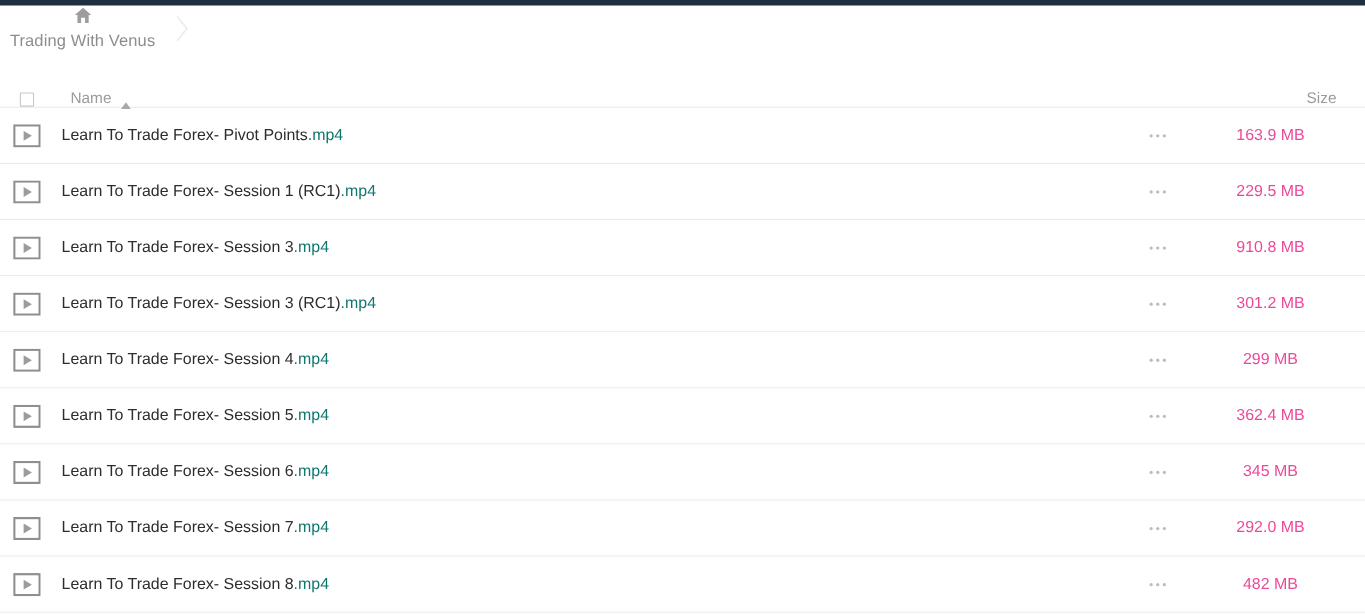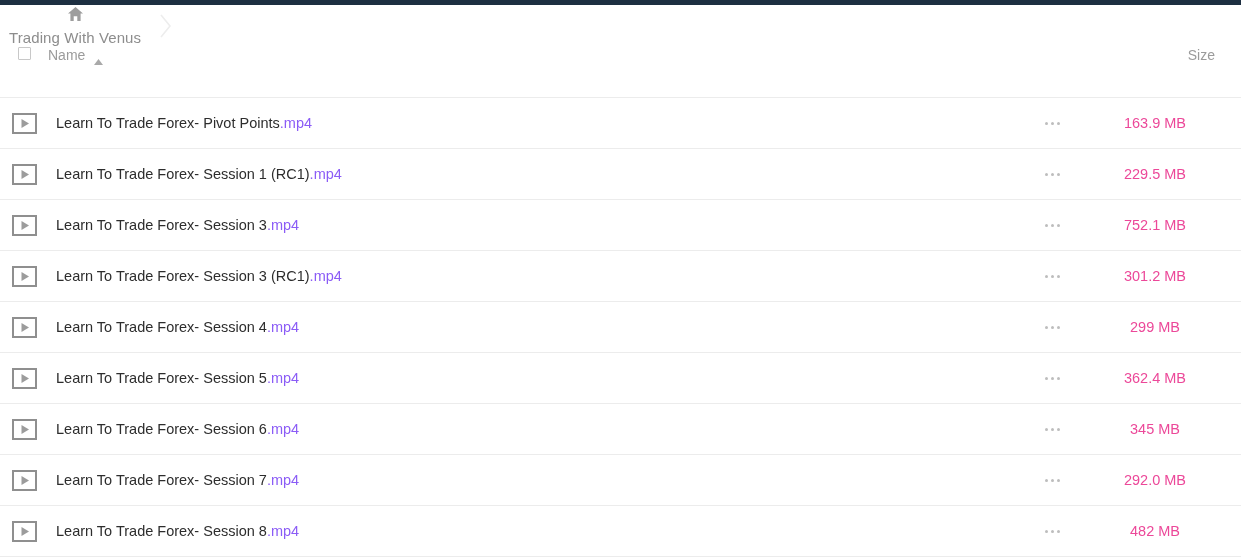--- a/index.html
+++ b/index.html
@@ -52,24 +52,25 @@
     margin-left: 17px;
     display: block;
     width: 16px;
     height: 30px;
   }
 
   
   .col-header {
     height: 51px;
     display: flex;
-    align-items: flex-start;
+    align-items: flex-end;
     box-sizing: border-box;
     border-bottom: 1px solid #ececec;
     padding: 0 25px 0 0;
+    gap: 16px;
   }
   .cell-check {
     width: 48px;
     display: flex;
     justify-content: center;
     align-items: center;
     flex: 0 0 48px;
   }
   .checkbox {
     width: 13px;
@@ -131,21 +132,21 @@
     flex: 1 1 auto;
     font-size: 14.5px;
     color: #2d2d2d;
     white-space: nowrap;
     overflow: hidden;
     text-overflow: ellipsis;
     cursor: pointer;
     padding-left: 8px;
   }
   .ext {
-    color: #8b5cf6;
+    color: #0f766e;
   }
   .cell-menu {
     flex: 0 0 85px;
     display: flex;
     justify-content: center;
     align-items: center;
   }
   .dots {
     display: inline-flex;
     gap: 3px;
@@ -261,21 +262,21 @@
     <div class="cell-name">
       <span class="base">Learn To Trade Forex- Session 3</span><span class="ext">.mp4</span>
     </div>
     <div class="cell-menu">
       <span class="dots">
           <span></span>
           <span></span>
           <span></span>
         </span>
     </div>
-    <div class="cell-size">752.1 MB</div>
+    <div class="cell-size">910.8 MB</div>
   </div>
 
   <div class="file-row">
     <div class="cell-icon">
       <span class="video-icon">
         <svg width="25" height="21" viewBox="0 0 25 21" xmlns="http://www.w3.org/2000/svg">
           <rect x="1" y="1" width="23" height="19" fill="#ffffff" stroke="#8f8f8f" stroke-width="2"></rect>
           <polygon points="9.5,6 17,10.5 9.5,15" fill="#9c9c9c"></polygon>
         </svg>
       </span>

